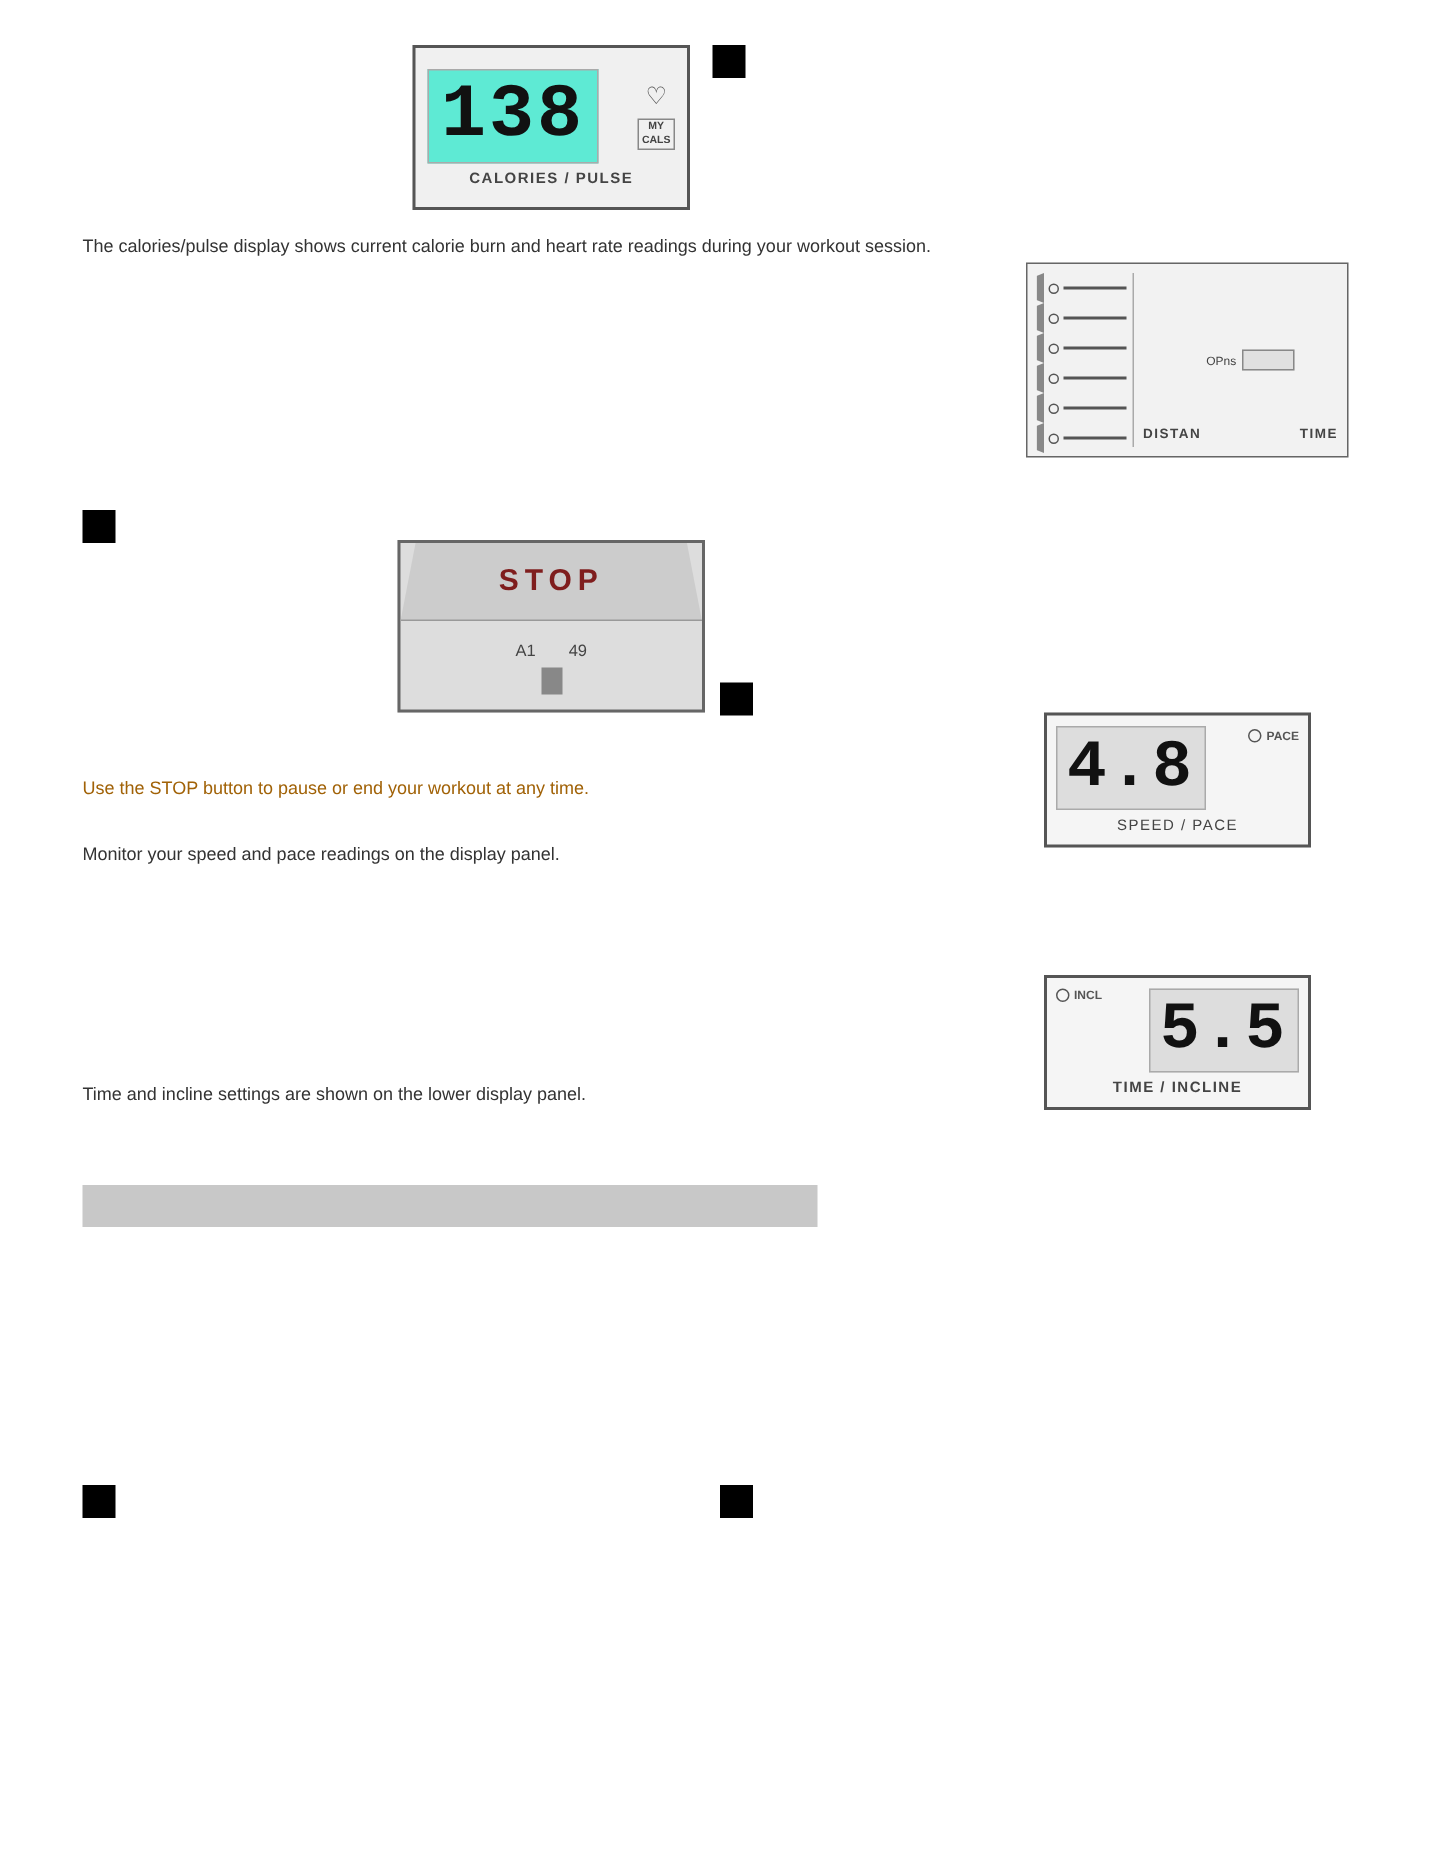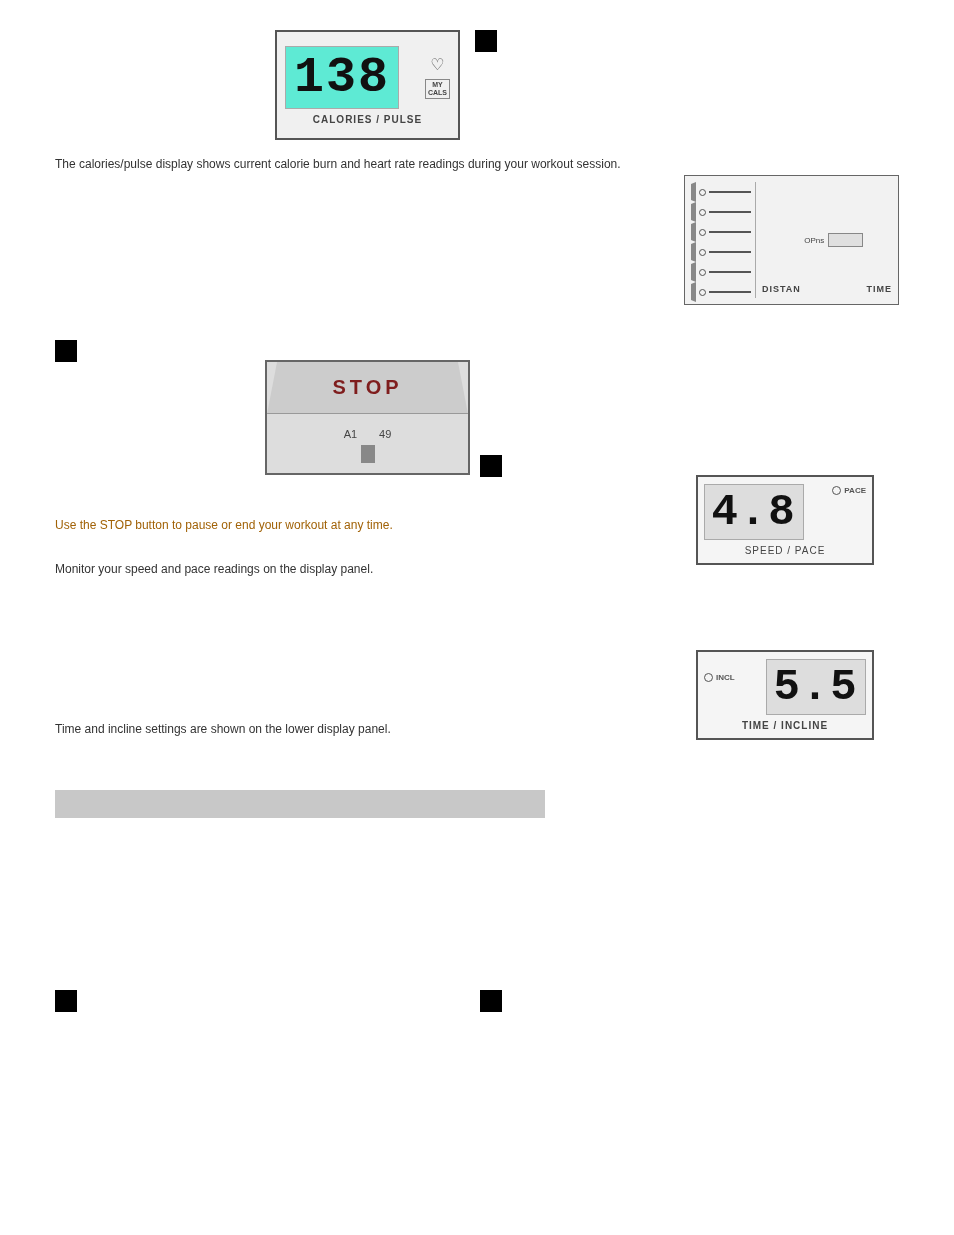--- a/index.html
+++ b/index.html
@@ -145,21 +145,21 @@
         <div style="width:9px;height:9px;border:1.5px solid #555;border-radius:50%;"></div>
         <span style="font-size:8px; color:#555; font-weight:bold;">PACE</span>
       </div>
     </div>
   </div>
   <div style="font-size:10px; color:#444; margin-top:5px; letter-spacing:1px; font-weight:normal;">SPEED / PACE</div>
 </div>
 
 <div style="position:absolute; top:650px; right:80px; width:178px; height:90px; border:2px solid #555; background:#f5f5f5; display:flex; flex-direction:column; align-items:center; justify-content:center; padding:6px;">
   <div style="display:flex; align-items:flex-start; width:100%; justify-content:space-between;">
-    <div style="display:flex; flex-direction:column; align-items:center; margin-right:4px; margin-top:14px;">
+    <div style="display:flex; flex-direction:column; align-items:center; margin-right:4px; margin-top:0;">
       <div style="display:flex; align-items:center; gap:3px;">
         <div style="width:9px;height:9px;border:1.5px solid #555;border-radius:50%;"></div>
         <span style="font-size:8px; color:#555; font-weight:bold;">INCL</span>
       </div>
     </div>
     <div style="font-family:'Courier New',monospace; font-size:44px; font-weight:bold; color:#111; border:1.5px solid #aaa; padding:2px 6px; background:#ddd; min-width:100px; text-align:center; letter-spacing:2px;">5.5</div>
   </div>
   <div style="font-size:10px; color:#444; margin-top:5px; letter-spacing:1px; font-weight:bold;">TIME / INCLINE</div>
 </div>
 

